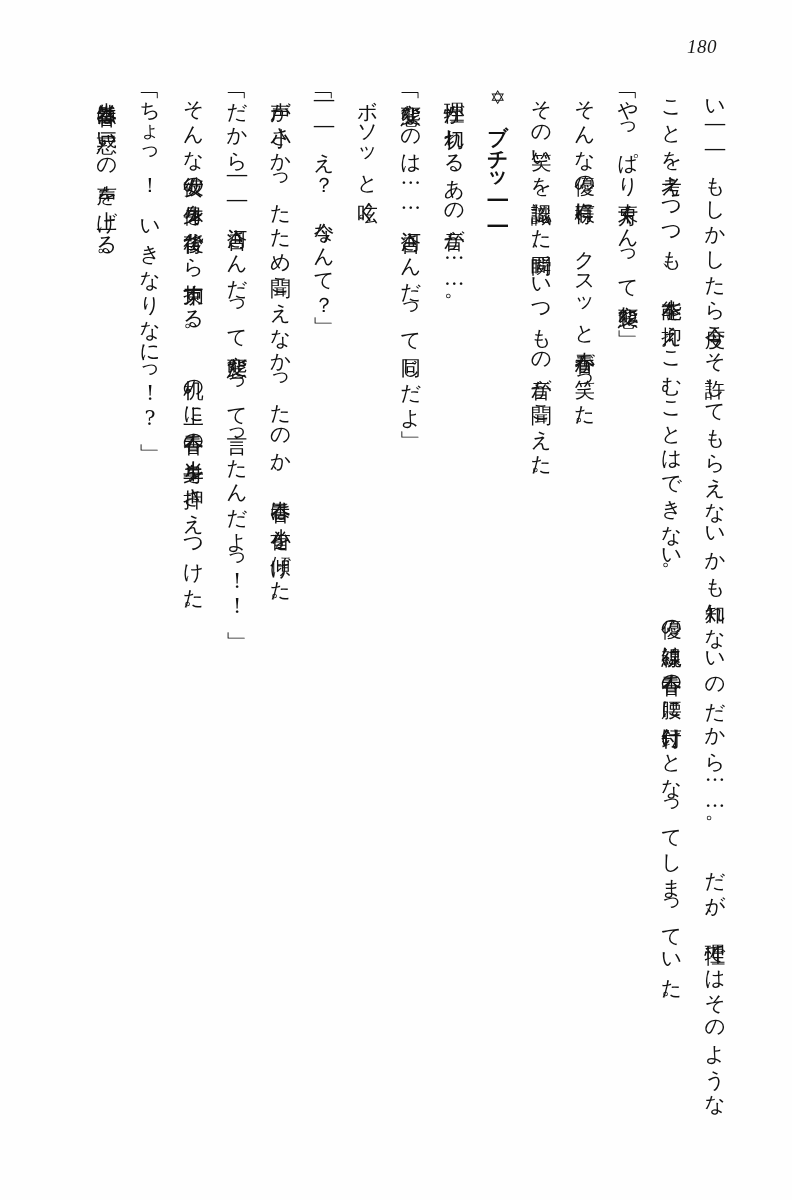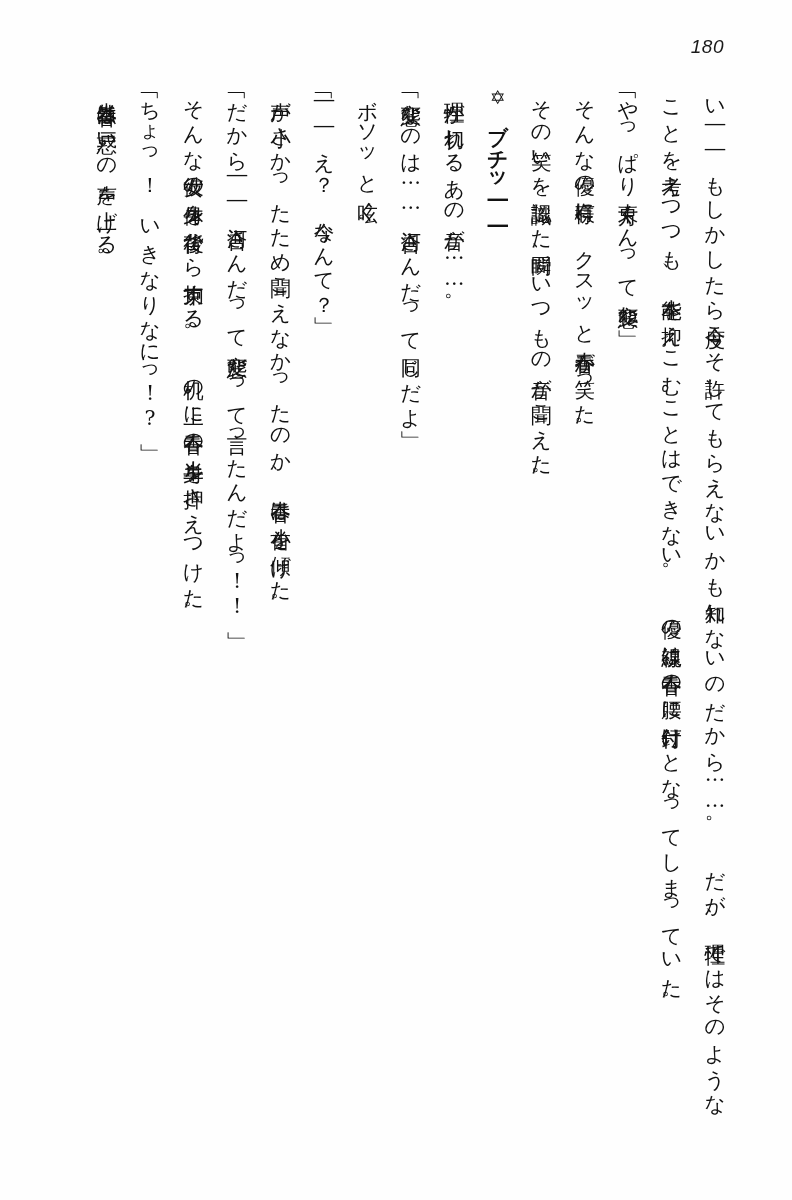--- a/index.html
+++ b/index.html
@@ -19,24 +19,24 @@
   .page {
     position: absolute;
     inset: 0;
     background: #fefefe;
   }
 
   
   .page-number {
     position: absolute;
     top: 36px;
-    right: 68px;
+    right: 75px;
     font-size: 19px;
     font-style: italic;
-    font-family: Liberation Sans, sans-serif;
+    font-family: Liberation Serif, serif;
     color: #1a1a1a;
     letter-spacing: 0.5px;
   }
 
   
   .vtext {
     position: absolute;
     top: 86px;
     right: 56px;
     left: 56px;

